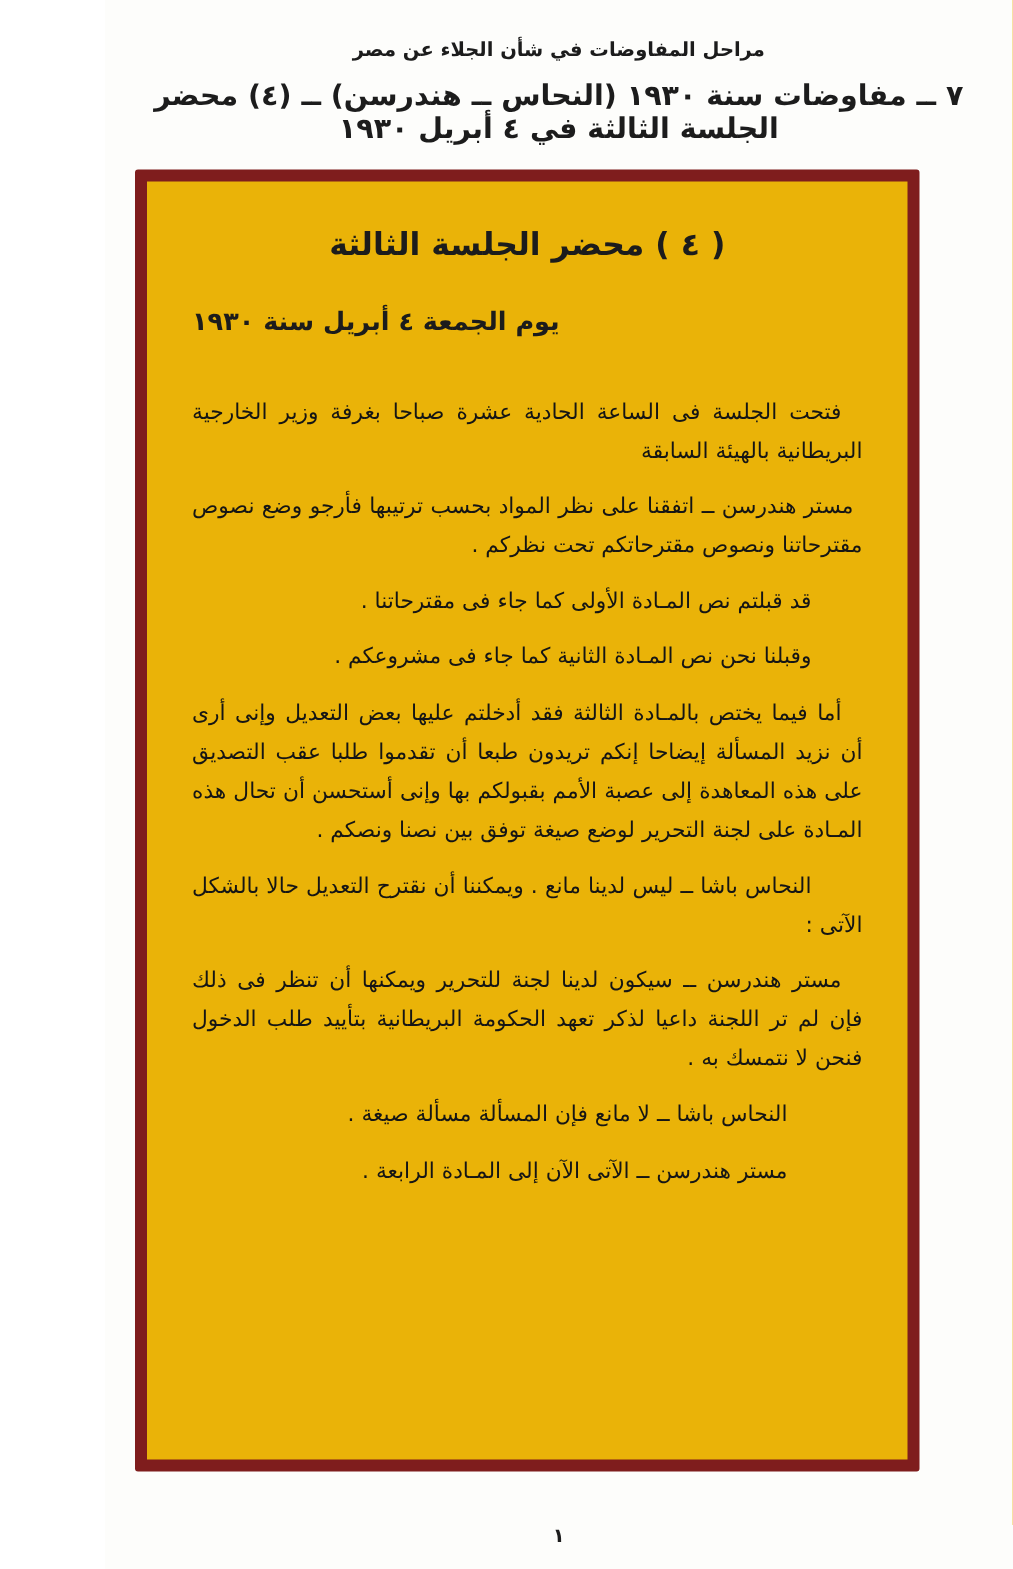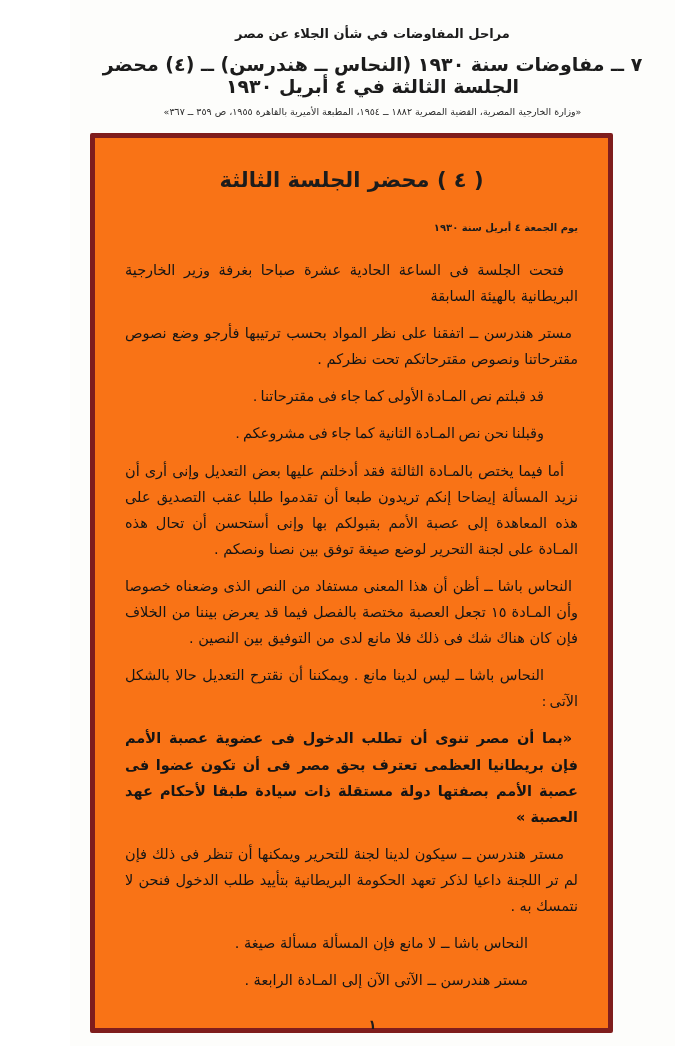--- a/index.html
+++ b/index.html
@@ -35,90 +35,87 @@
     margin-top:9px;
     font-size:9.5px;
     color:#2a2a2a;
   }
   .green-box{
     box-sizing:border-box;
     margin:16px 18px 0 62px;
     margin-right:62px;
     margin-left:20px;
     min-height:868px;
-    border:5px solid #7f1d1d;
+    border:8px solid #7f1d1d;
     border-radius:2px;
-    background:#f97316;
+    background:#eab308;
   }
   .content{
     padding:18px 30px 24px 30px;
     direction:rtl;
   }
   .title{
     text-align:center;
     font-size:21px;
     font-weight:bold;
     margin-top:12px;
   }
   .date{
-    text-align:right;
-    font-size:10px;
+    text-align:left;
+    font-size:17px;
     font-weight:bold;
     margin-top:30px;
   }
   .body-text{
-    margin-top:24px;
+    margin-top:37px;
   }
   .para{
     margin:0 0 11px 0;
     font-size:14.5px;
     line-height:1.8;
     text-align:justify;
     text-justify:inter-word;
     color:#151515;
   }
   .p0{text-indent:6px;}
   .p1{text-indent:14px;}
-  .p2{text-indent:34px;font-family:Liberation Serif, serif;}
+  .p2{text-indent:34px;}
   .p3{text-indent:50px;}
   .bold{font-weight:bold;}
   .page-number{
     position:absolute;
     bottom:14px;
     left:0;right:0;
     text-align:center;
     font-size:13px;
     font-weight:bold;
   }
 </style>
 </head>
 <body>
 
 <div class="page">
 
   <header class="doc-header">
     <div class="h1">مراحل المفاوضات في شأن الجلاء عن مصر</div>
     <div class="h2">٧ ــ مفاوضات سنة ١٩٣٠ (النحاس ــ هندرسن) ــ (٤) محضر الجلسة الثالثة في ٤ أبريل ١٩٣٠</div>
-    <div class="h3">«وزارة الخارجية المصرية، القضية المصرية ١٨٨٢ ــ ١٩٥٤، المطبعة الأميرية بالقاهرة ١٩٥٥، ص ٣٥٩ ــ ٣٦٧»</div>
   </header>
 
   <div class="green-box">
     <div class="content">
       <div class="title">( ٤ ) محضر الجلسة الثالثة</div>
       <div class="date">يوم الجمعة ٤ أبريل سنة ١٩٣٠</div>
 
       <div class="body-text">
         <p class="para p1">فتحت الجلسة فى الساعة الحادية عشرة صباحا بغرفة وزير الخارجية البريطانية بالهيئة السابقة</p>
         <p class="para p0">مستر هندرسن ــ اتفقنا على نظر المواد بحسب ترتيبها فأرجو وضع نصوص مقترحاتنا ونصوص مقترحاتكم تحت نظركم .</p>
         <p class="para p2">قد قبلتم نص المـادة الأولى كما جاء فى مقترحاتنا .</p>
         <p class="para p2">وقبلنا نحن نص المـادة الثانية كما جاء فى مشروعكم .</p>
         <p class="para p1">أما فيما يختص بالمـادة الثالثة فقد أدخلتم عليها بعض التعديل وإنى أرى أن نزيد المسألة إيضاحا إنكم تريدون طبعا أن تقدموا طلبا عقب التصديق على هذه المعاهدة إلى عصبة الأمم بقبولكم بها وإنى أستحسن أن تحال هذه المـادة على لجنة التحرير لوضع صيغة توفق بين نصنا ونصكم .</p>
-        <p class="para p0">النحاس باشا ــ أظن أن هذا المعنى مستفاد من النص الذى وضعناه خصوصا وأن المـادة ١٥ تجعل العصبة مختصة بالفصل فيما قد يعرض بيننا من الخلاف فإن كان هناك شك فى ذلك فلا مانع لدى من التوفيق بين النصين .</p>
         <p class="para p2">النحاس باشا ــ ليس لدينا مانع . ويمكننا أن نقترح التعديل حالا بالشكل الآتى :</p>
-        <p class="para p0 bold">«بما أن مصر تنوى أن تطلب الدخول فى عضوية عصبة الأمم فإن بريطانيا العظمى تعترف بحق مصر فى أن تكون عضوا فى عصبة الأمم بصفتها دولة مستقلة ذات سيادة طبقا لأحكام عهد العصبة »</p>
         <p class="para p1">مستر هندرسن ــ سيكون لدينا لجنة للتحرير ويمكنها أن تنظر فى ذلك فإن لم تر اللجنة داعيا لذكر تعهد الحكومة البريطانية بتأييد طلب الدخول فنحن لا نتمسك به .</p>
         <p class="para p3">النحاس باشا ــ لا مانع فإن المسألة مسألة صيغة .</p>
         <p class="para p3">مستر هندرسن ــ الآتى الآن إلى المـادة الرابعة .</p>
       </div>
     </div>
   </div>
 
   <div class="page-number">١</div>
 
 </div>

